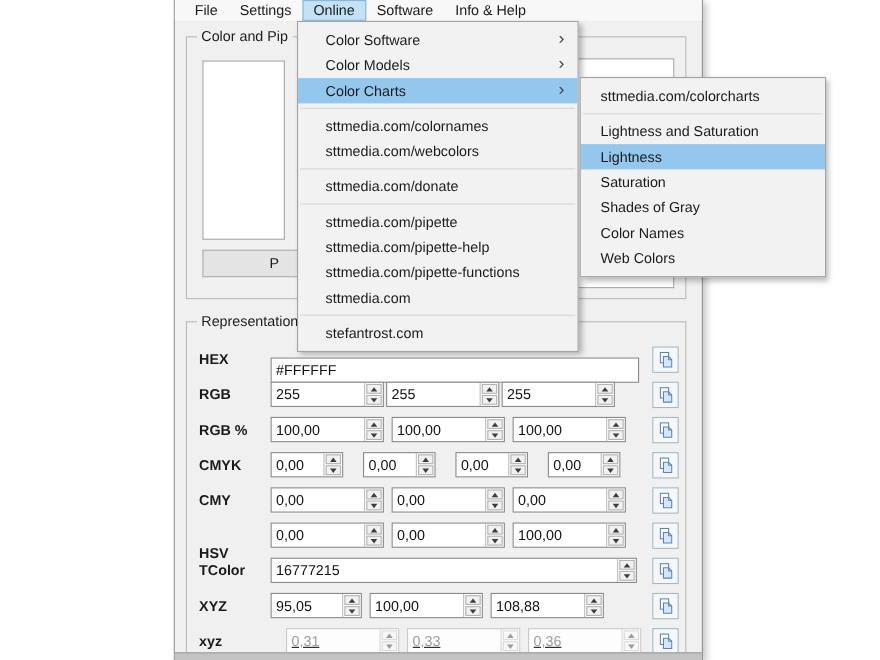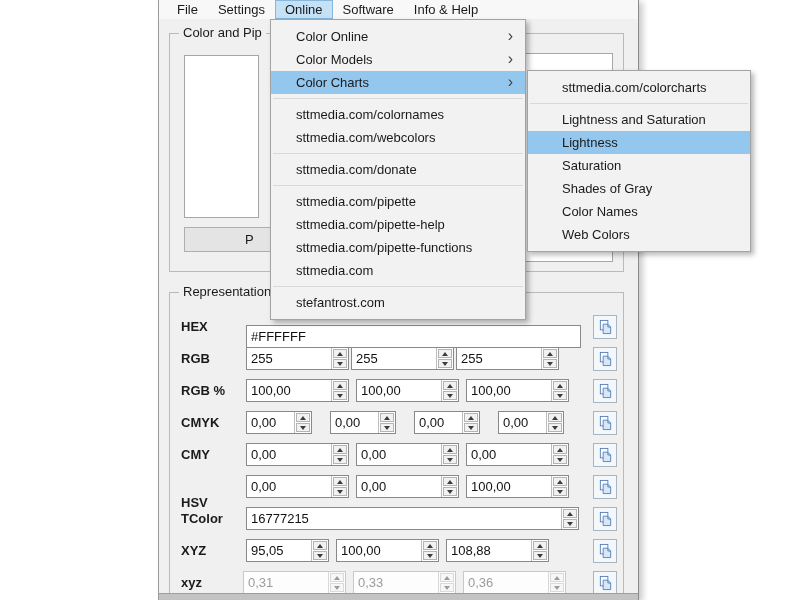--- a/index.html
+++ b/index.html
@@ -74,21 +74,21 @@
 
   
   .popup{
     background:#f2f2f2;border:1px solid #a3a3a3;
     box-shadow:3px 3px 5px rgba(0,0,0,.28);
     padding:5px 0;font-size:13px;box-sizing:border-box;
   }
   #online-menu{left:270px;top:19px;width:256px;z-index:10;}
   #charts-submenu{left:527px;top:70px;width:224px;z-index:11;}
   .pi{height:23px;line-height:23px;padding-left:25px;position:relative;white-space:nowrap;cursor:default;}
-  #charts-submenu .pi{padding-left:34px;}
+  #charts-submenu .pi{padding-left:18px;}
   .pi .arrow{position:absolute;right:12px;top:0;font-size:16px;line-height:21px;color:#444;}
   .pi.hl{background:#93c7ee;}
   .psep{height:1px;background:#d8d8d8;margin:4px 2px;}
 </style>
 </head>
 <body>
 
 <div id="appwin" class="abs">
 
   <div id="menubar" class="abs">
@@ -332,21 +332,21 @@
   <button class="copybtn abs" style="left:434px;top:539px;">
     <svg width="15" height="16" viewBox="0 0 16 17">
         <rect x="2.5" y="1.5" width="8" height="10" fill="#fdfdfd" stroke="#5b82ba"></rect>
         <path d="M5.5 5.5h5l3 3v7h-8z" fill="#d7e6f8" stroke="#5b82ba"></path>
         <path d="M10.5 5.5v3h3" fill="none" stroke="#5b82ba"></path>
       </svg>
   </button>
 
   <div class="row-disabled abs" style="left:0;top:0;width:0;height:0;"></div>
   <div class="rowlabel abs" style="left:22px;top:571px;">xyz</div>
-  <div class="fieldset-row row-disabled abs" style="left:84px;top:571px;gap:7px;">
+  <div class="fieldset-row row-disabled abs" style="left:101px;top:571px;gap:7px;text-decoration:underline;">
     <div class="field" style="width:103px">
         <input disabled="" value="0,31" style="">
         <div class="spin">
           <div class="up"></div>
           <div class="dn"></div>
         </div>
       </div>
     <div class="field" style="width:103px">
         <input disabled="" value="0,33" style="">
         <div class="spin">
@@ -367,21 +367,21 @@
         <rect x="2.5" y="1.5" width="8" height="10" fill="#fdfdfd" stroke="#5b82ba"></rect>
         <path d="M5.5 5.5h5l3 3v7h-8z" fill="#d7e6f8" stroke="#5b82ba"></path>
         <path d="M10.5 5.5v3h3" fill="none" stroke="#5b82ba"></path>
       </svg>
   </button>
 
   <div id="win-bottom-edge" class="abs"></div>
 </div>
 
 <div id="online-menu" class="popup abs">
-  <div class="pi"><span>Color Online</span><span class="arrow">›</span></div>
+  <div class="pi"><span>Color Software</span><span class="arrow">›</span></div>
   <div class="pi"><span>Color Models</span><span class="arrow">›</span></div>
   <div class="pi hl"><span>Color Charts</span><span class="arrow">›</span></div>
   <div class="psep"></div>
   <div class="pi">sttmedia.com/colornames</div>
   <div class="pi">sttmedia.com/webcolors</div>
   <div class="psep"></div>
   <div class="pi">sttmedia.com/donate</div>
   <div class="psep"></div>
   <div class="pi">sttmedia.com/pipette</div>
   <div class="pi">sttmedia.com/pipette-help</div>

